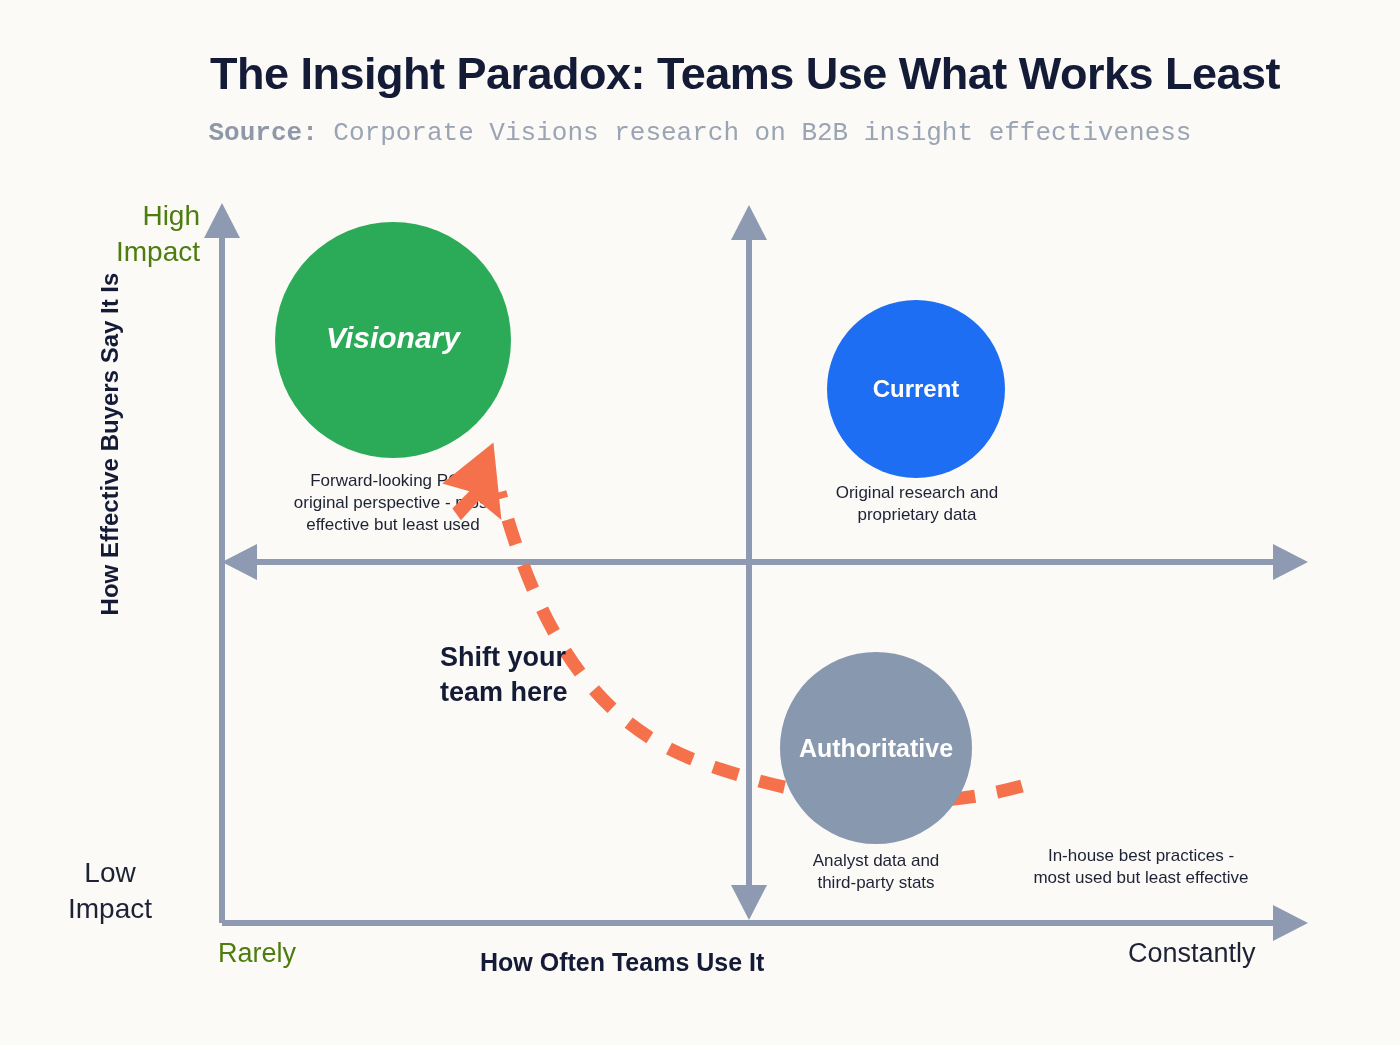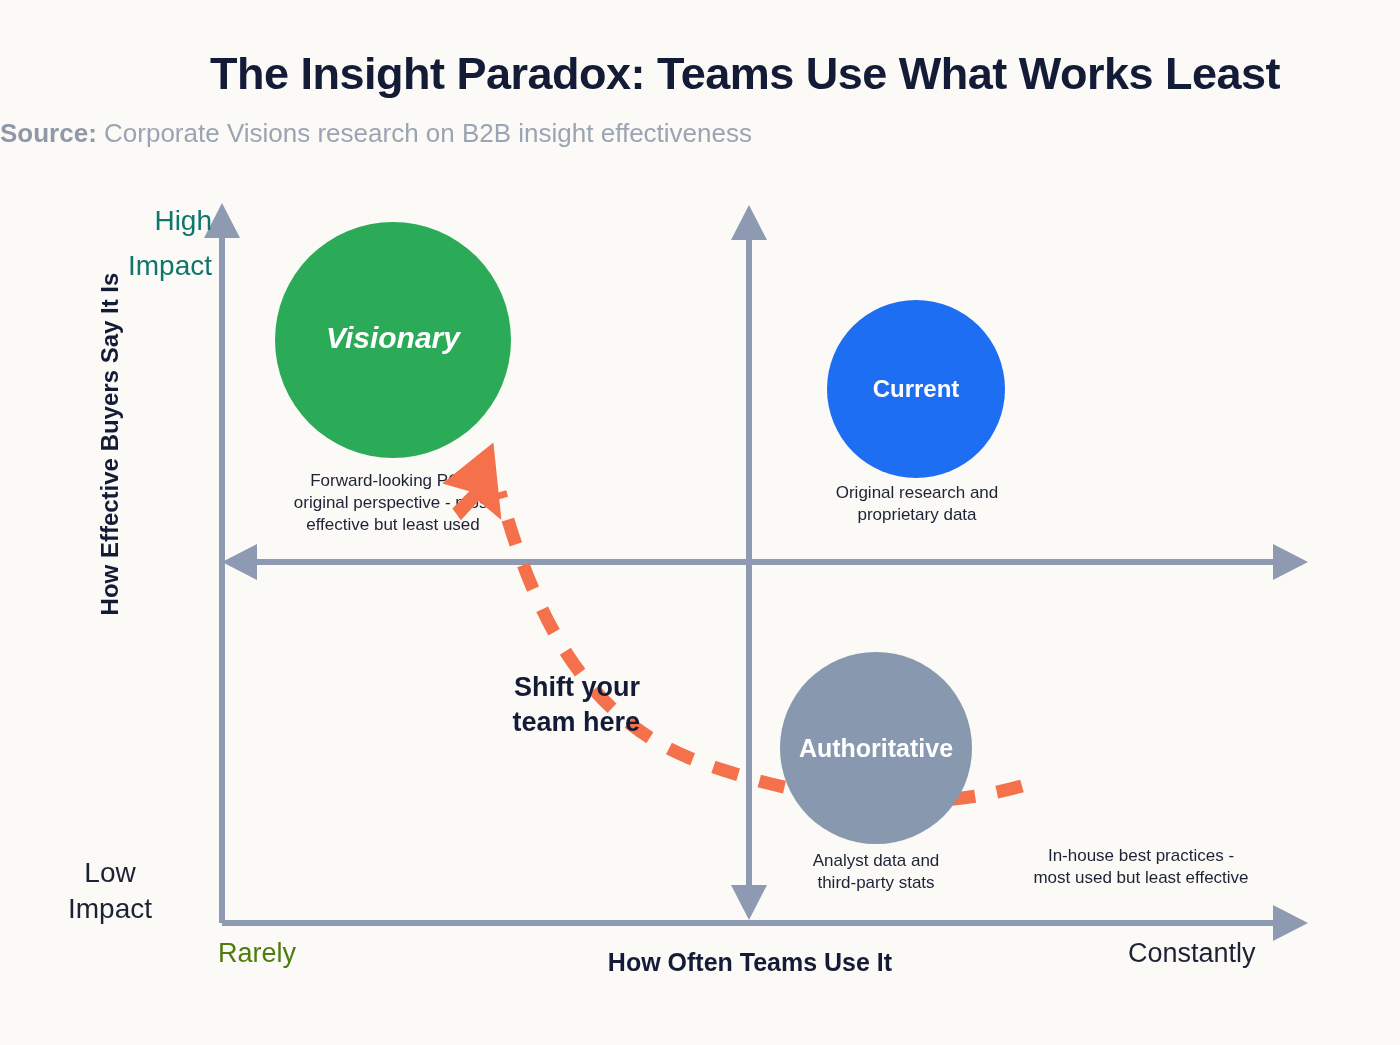--- a/index.html
+++ b/index.html
@@ -33,23 +33,25 @@
     color: #141b37;
     letter-spacing: -0.5px;
     white-space: nowrap;
     padding-left: 45px;
   }
   .subtitle {
     position: absolute;
     top: 118px;
     left: 0;
     width: 1400px;
+    text-align: center;
     font-size: 26px;
     color: #9aa4b4;
     white-space: nowrap;
+    font-family: Liberation Mono, monospace;
   }
   .subtitle .src-label {
     font-weight: bold;
     color: #8e98a9;
   }
 
   
   #canvas {
     position: absolute;
     top: 0;
@@ -59,26 +61,26 @@
   }
 
   
   .axis-txt {
     position: absolute;
     color: #141b37;
     white-space: pre;
   }
   .high-impact {
     top: 198px;
-    left: 32px;
+    left: 20px;
     width: 180px;
     text-align: right;
     font-size: 28px;
-    line-height: 45px;
-    color: #0f766e;
+    line-height: 36px;
+    color: #4d7c0f;
   }
   .low-impact {
     top: 855px;
     left: 20px;
     width: 180px;
     text-align: center;
     font-size: 28px;
     line-height: 36px;
     color: #1d2235;
   }
@@ -104,21 +106,21 @@
   .x-constantly {
     top: 938px;
     left: 1128px;
     font-size: 27px;
     color: #1d2235;
   }
   .x-axis-title {
     top: 948px;
     left: 480px;
     width: 540px;
-    text-align: center;
+    text-align: left;
     font-size: 25px;
     font-weight: bold;
     color: #141b37;
   }
 
   
   .bubble {
     position: absolute;
     border-radius: 50%;
     display: flex;
@@ -156,23 +158,23 @@
   #cap-authoritative  { left: 756px; top: 850px; width: 240px; }
 
   #bubble-anecdotal   { left: 1018px; top: 590px; width: 247px; height: 247px; background: #f4714b; }
   #bubble-anecdotal .bubble-label { font-size: 29px; }
   #cap-anecdotal      { left: 1010px; top: 845px; width: 262px; }
 
   
   .shift-note {
     position: absolute;
     left: 440px;
-    top: 670px;
+    top: 640px;
     width: 200px;
-    text-align: right;
+    text-align: left;
     font-size: 27px;
     line-height: 35px;
     font-weight: bold;
     color: #141b37;
     white-space: pre-line;
   }
 </style>
 </head>
 <body>
 

